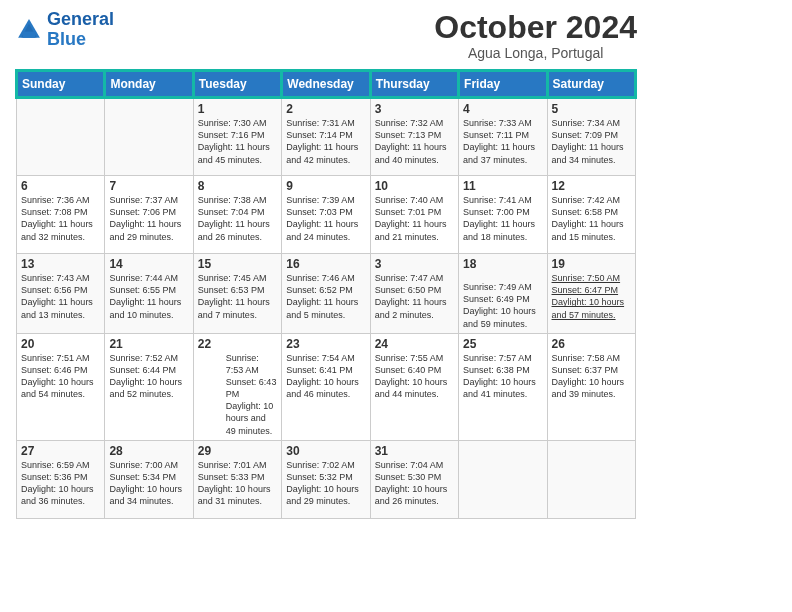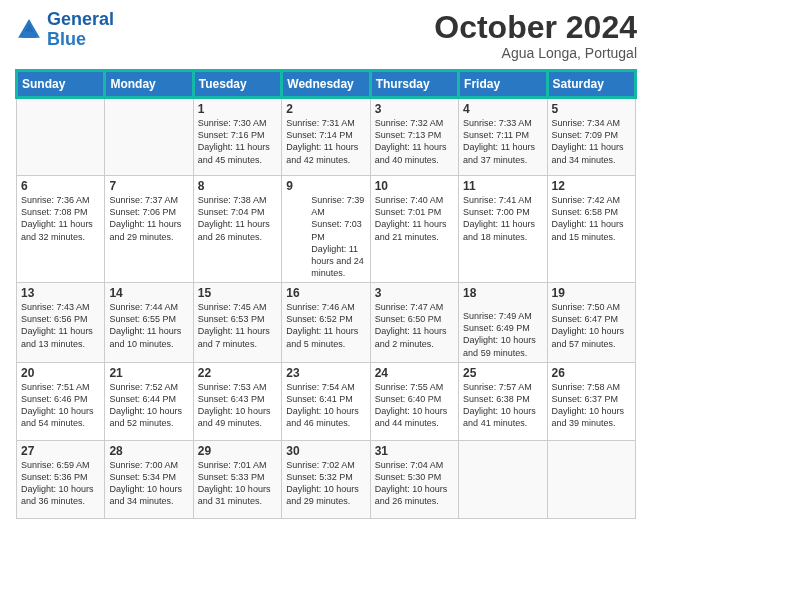--- a/index.html
+++ b/index.html
@@ -34,21 +34,21 @@
       line-height: 1.1;
     }
     .logo-text span {
       color: #1a5fa8;
     }
     .logo-icon {
       width: 28px;
       height: 28px;
     }
     .title-block {
-      text-align: right;
+      text-align: center;
     }
     .month-title {
       font-size: 32px;
       font-weight: bold;
       color: #333;
       line-height: 1.1;
     }
     .subtitle {
       font-size: 14px;
       color: #555;
@@ -175,21 +175,21 @@
 Daylight: 11 hours and 29 minutes.</div>
           </td>
           <td>
             <span class="day-num">8</span>
             <div class="cell-info" style="white-space: pre-line;">Sunrise: 7:38 AM
 Sunset: 7:04 PM
 Daylight: 11 hours and 26 minutes.</div>
           </td>
           <td>
             <span class="day-num">9</span>
-            <div class="cell-info" style="white-space: pre-line; margin-left: 25px;">Sunrise: 7:39 AM
+            <div class="cell-info" style="white-space: pre-line;">Sunrise: 7:39 AM
 Sunset: 7:03 PM
 Daylight: 11 hours and 24 minutes.</div>
           </td>
           <td>
             <span class="day-num">10</span>
             <div class="cell-info" style="white-space: pre-line;">Sunrise: 7:40 AM
 Sunset: 7:01 PM
 Daylight: 11 hours and 21 minutes.</div>
           </td>
           <td>
@@ -237,41 +237,41 @@
 Daylight: 11 hours and 2 minutes.</div>
           </td>
           <td>
             <span class="day-num">18</span>
             <div class="cell-info" style="white-space: pre-line; margin-top: 10px;">Sunrise: 7:49 AM
 Sunset: 6:49 PM
 Daylight: 10 hours and 59 minutes.</div>
           </td>
           <td>
             <span class="day-num">19</span>
-            <div class="cell-info" style="white-space: pre-line;">Sunrise: 7:50 AM
+            <div class="cell-info" style="white-space: pre-line; text-decoration: underline;">Sunrise: 7:50 AM
 Sunset: 6:47 PM
 Daylight: 10 hours and 57 minutes.</div>
           </td>
         </tr>
         <tr>
           <td>
             <span class="day-num">20</span>
             <div class="cell-info" style="white-space: pre-line;">Sunrise: 7:51 AM
 Sunset: 6:46 PM
 Daylight: 10 hours and 54 minutes.</div>
           </td>
           <td>
             <span class="day-num">21</span>
             <div class="cell-info" style="white-space: pre-line;">Sunrise: 7:52 AM
 Sunset: 6:44 PM
 Daylight: 10 hours and 52 minutes.</div>
           </td>
           <td>
             <span class="day-num">22</span>
-            <div class="cell-info" style="white-space: pre-line;">Sunrise: 7:53 AM
+            <div class="cell-info" style="white-space: pre-line; margin-left: 28px;">Sunrise: 7:53 AM
 Sunset: 6:43 PM
 Daylight: 10 hours and 49 minutes.</div>
           </td>
           <td>
             <span class="day-num">23</span>
             <div class="cell-info" style="white-space: pre-line;">Sunrise: 7:54 AM
 Sunset: 6:41 PM
 Daylight: 10 hours and 46 minutes.</div>
           </td>
           <td>

